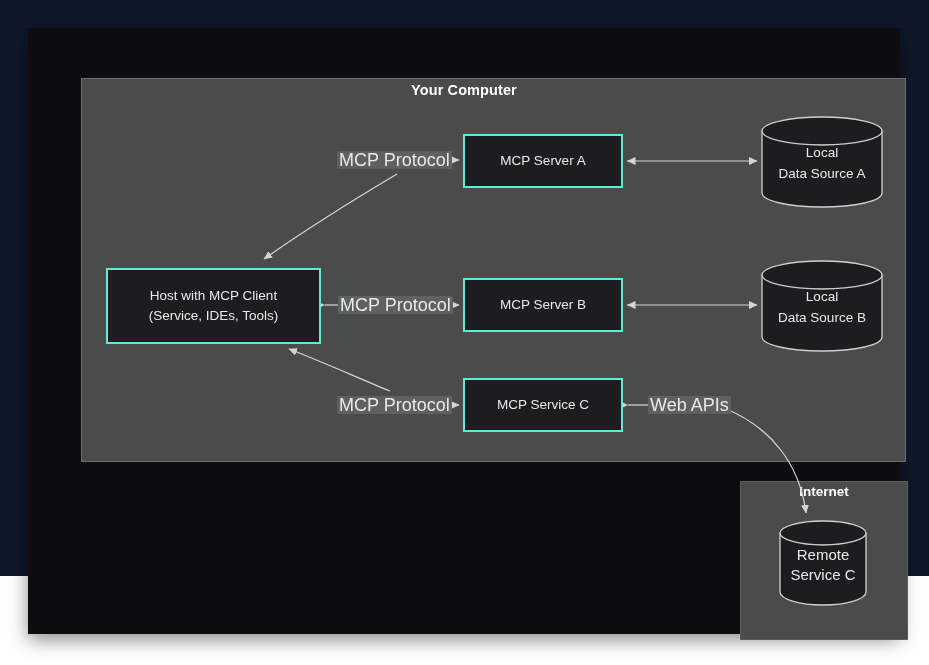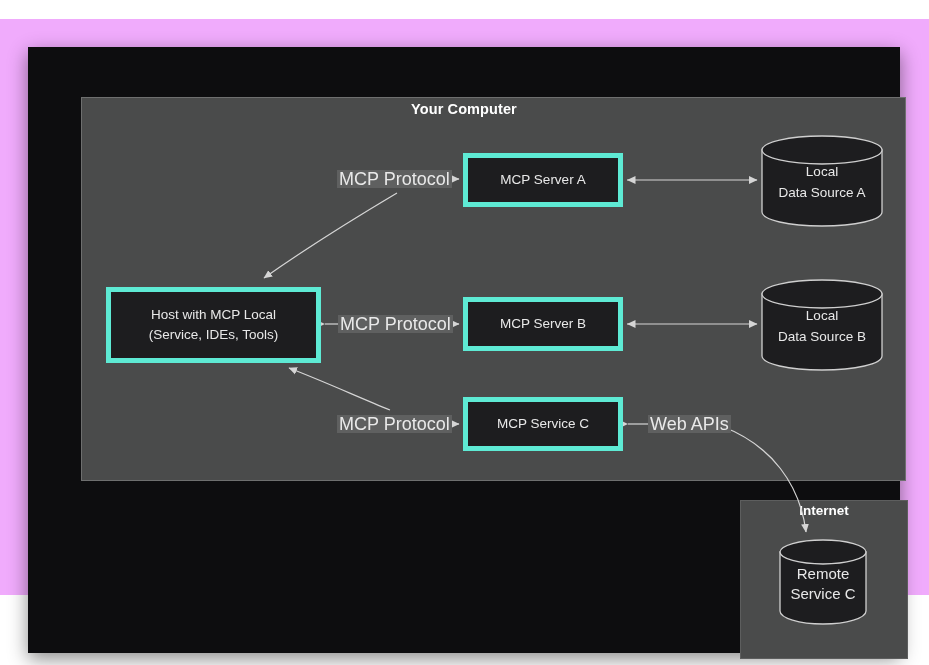--- a/index.html
+++ b/index.html
@@ -8,22 +8,21 @@
     background: #ffffff;
     width: 929px;
     height: 665px;
     overflow: hidden;
     font-family: "Liberation Sans", sans-serif;
   }
   #stage {
     position: relative;
     width: 929px;
     height: 576px;
-    background: #f0abfc;
-    margin-top: 19px;
+    background: #0f172a;
   }
   
   #outer-panel {
     position: absolute;
     left: 28px;
     top: 28px;
     width: 872px;
     height: 606px;
     background: #0d0d0f;
     box-shadow: 0 6px 18px rgba(0,0,0,0.45);
@@ -68,21 +67,21 @@
     width: 168px;
     text-align: center;
     color: #ffffff;
     font-size: 13.5px;
     font-weight: bold;
   }
   
   .node-box {
     position: absolute;
     background: #1d1d1f;
-    border: 5px solid #5eead4;
+    border: 2px solid #5eead4;
     box-sizing: border-box;
     display: flex;
     flex-direction: column;
     align-items: center;
     justify-content: center;
     color: #e8e8e8;
     font-size: 13.5px;
     line-height: 20px;
     text-align: center;
   }
@@ -168,21 +167,21 @@
       <line x1="620" y1="377" x2="600" y2="377" stroke="#d5d5d5" stroke-width="1.2" marker-end="url(#arrow-start)"></line>
 
       <path d="M369,146 C332,168 280,200 236,231" fill="none" stroke="#d5d5d5" stroke-width="1.2" marker-end="url(#arrow-end)"></path>
 
       <path d="M362,363 C330,350 295,334 261,321" fill="none" stroke="#d5d5d5" stroke-width="1.2" marker-end="url(#arrow-end)"></path>
 
       <path d="M693,379 C744,398 772,438 778,485" fill="none" stroke="#d5d5d5" stroke-width="1.2" marker-end="url(#arrow-end)"></path>
     </svg>
 
     <div class="node-box" id="host-box">
-      <span>Host with MCP Local</span>
+      <span>Host with MCP Client</span>
       <span>(Service, IDEs, Tools)</span>
     </div>
 
     <div class="node-box" id="server-a">
       <span>MCP Server A</span>
     </div>
 
     <div class="node-box" id="server-b">
       <span>MCP Server B</span>
     </div>

